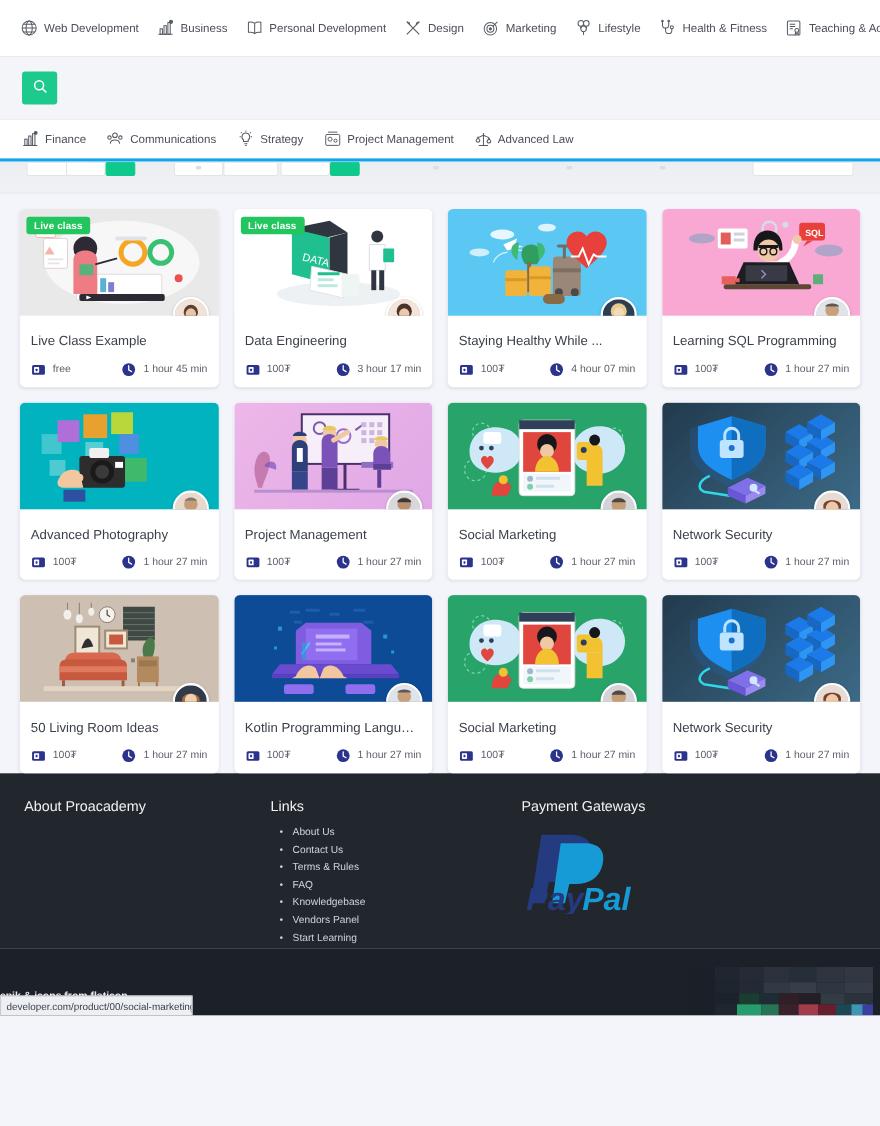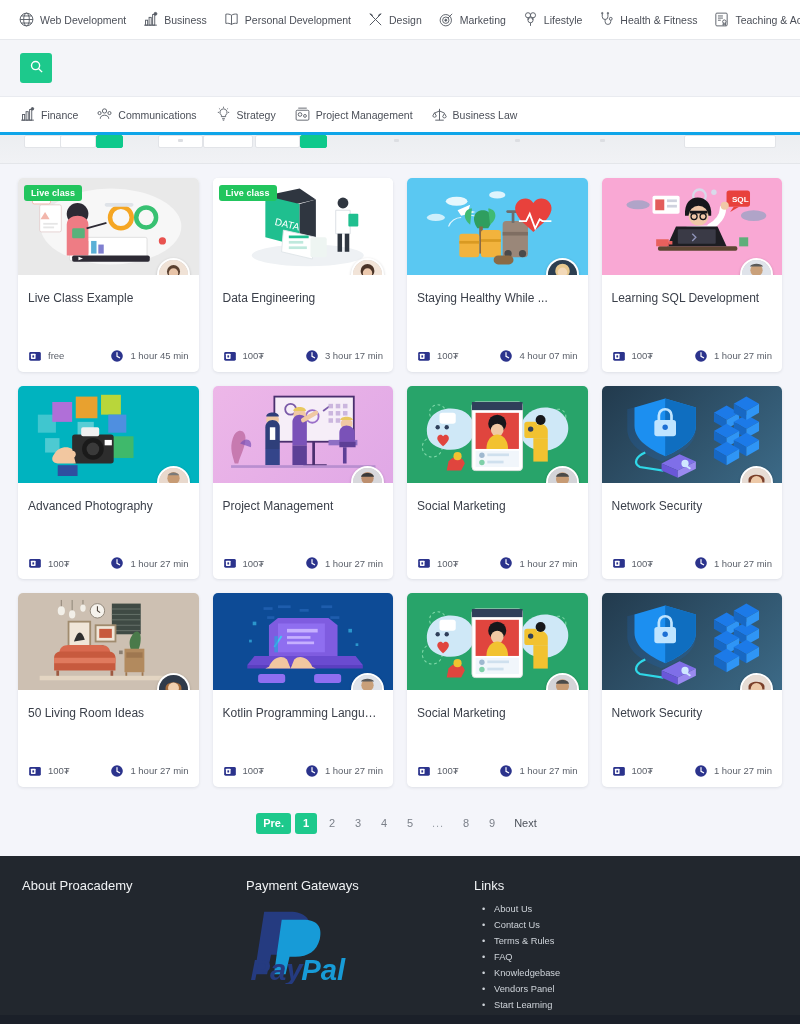--- a/index.html
+++ b/index.html
@@ -6,21 +6,21 @@
   html, body {
     width: 800px; height: 1024px;
     font-family: "Liberation Sans", sans-serif;
     background: #f5f6fa;
     overflow: hidden;
   }
   .page { width: 800px; height: 1024px; position: relative; background:#f4f5fa; }
 
   
   .topnav {
-    height: 40px; background:#fff; display:flex; align-items:center;
+    height: 52px; background:#fff; display:flex; align-items:center;
     padding-left: 10px; gap: 0px; border-bottom:1px solid #e6e8ec;
   }
   .topnav-item { display:flex; align-items:center; gap:5px; padding: 0 8px; cursor:pointer; }
   .topnav-item .lbl { font-size: 10.5px; color:#4b4f58; white-space:nowrap; }
   .ico { width:17px; height:17px; display:inline-block; flex:0 0 auto; color:#555a63; }
   .ico svg { width:100%; height:100%; display:block; }
 
   
   .searchstrip {
     height: 57px; background:#f4f5f9; display:flex; align-items:center; padding-left:20px;
@@ -66,21 +66,21 @@
   }
   .avatar {
     position:absolute; right:9px; bottom:-16px; width:33px; height:33px; border-radius:50%;
     border:2px solid #fff; z-index:5; overflow:hidden; background:#ccc;
     box-shadow:0 1px 3px rgba(0,0,0,.2);
   }
   .avatar .face { width:100%; height:100%; }
   .card-body { padding: 16px 10px 9px 10px; }
   .card-title { font-size:12px; color:#3a3f49; line-height:1.3; min-height:14px; white-space:nowrap; overflow:hidden; text-overflow:ellipsis;}
   .meta { display:flex; align-items:center; justify-content:space-between; margin-top:10px; }
-  .meta-item { display:flex; align-items:center; gap:6px;margin-top:32px; }
+  .meta-item { display:flex; align-items:center; gap:6px; }
   .meta-item .mtxt { font-size:9.5px; color:#5a5f69; }
   .micon { width:14px; height:14px; color:#2b338c; }
   .micon svg { width:100%; height:100%; display:block; }
 
   
   .pager { display:flex; justify-content:center; align-items:center; gap:4px; padding: 26px 0 22px 0; }
   .pg {
     min-width:22px; height:21px; padding: 0 7px; border-radius:3px;
     display:flex; align-items:center; justify-content:center;
     font-size:11px; color:#7a7f88; cursor:pointer;
@@ -260,21 +260,21 @@
       <span class="lbl">Project Management</span>
     </div>
     <div class="subnav-item">
       <span class="ico">
           <svg viewBox="0 0 24 24" fill="none" stroke="currentColor" stroke-width="1.3">
             <path d="M12 4v16M6 20h12"></path>
             <path d="M12 7L5 10M12 7l7 3"></path>
             <path d="M2.5 14L5 9.5 7.5 14a2.6 2.6 0 01-5 0zM16.5 15L19 10.5 21.5 15a2.6 2.6 0 01-5 0z"></path>
           </svg>
         </span>
-      <span class="lbl">Business Law</span>
+      <span class="lbl">Advanced Law</span>
     </div>
   </div>
 
   <div class="filterclip">
     <div class="fchip" style="left:24px;width:60px;"></div>
     <div class="fchip" style="left:60px;width:36px;"></div>
     <div class="fchip green" style="left:96px;width:27px;"></div>
     <div class="fchip" style="left:158px;width:45px;"></div>
     <div class="fdot" style="left:178px;"></div>
     <div class="fchip" style="left:203px;width:50px;"></div>
@@ -497,21 +497,21 @@
         <div class="avatar">
           <svg class="face" viewBox="0 0 40 40">
               <rect width="40" height="40" fill="#dfe3ea"></rect>
               <circle cx="20" cy="14" r="8.5" fill="#c9a07a"></circle>
               <path d="M11 9c2-5 16-5 18 0z" fill="#5a5a5a"></path>
               <path d="M6 40c0-8 7-12 14-12s14 4 14 12z" fill="#b35a5a"></path>
             </svg>
         </div>
       </div>
       <div class="card-body">
-        <div class="card-title">Learning SQL Development</div>
+        <div class="card-title">Learning SQL Programming</div>
         <div class="meta">
           <div class="meta-item">
             <span class="micon">
                 <svg viewBox="0 0 24 24" fill="currentColor">
                   <rect x="2" y="5" width="20" height="15" rx="2.5"></rect>
                   <rect x="5" y="8" width="8" height="9" rx="1" fill="#fff"></rect>
                   <rect x="7.5" y="10.5" width="3" height="4" rx="1" fill="currentColor"></rect>
                 </svg>
               </span>
             <span class="mtxt">100₮</span>
@@ -1059,65 +1059,53 @@
                 </svg>
               </span>
             <span class="mtxt">1 hour 27 min</span>
           </div>
         </div>
       </div>
     </div>
 
   </div>
 
-  <div class="pager">
-    <div class="pg prev">Pre.</div>
-    <div class="pg active">1</div>
-    <div class="pg">2</div>
-    <div class="pg">3</div>
-    <div class="pg">4</div>
-    <div class="pg">5</div>
-    <div class="pg dots">...</div>
-    <div class="pg">8</div>
-    <div class="pg">9</div>
-    <div class="pg next">Next</div>
-  </div>
 
   <div class="footer">
     <div class="fcols">
 
       <div>
         <div class="fh">About Proacademy</div>
+      </div>
+
+      <div>
+        <div class="fh">Links</div>
+        <ul class="flinks">
+          <li>About Us</li>
+          <li>Contact Us</li>
+          <li>Terms &amp; Rules</li>
+          <li>FAQ</li>
+          <li>Knowledgebase</li>
+          <li>Vendors Panel</li>
+          <li>Start Learning</li>
+        </ul>
       </div>
 
       <div>
         <div class="fh">Payment Gateways</div>
         <svg class="paypal" viewBox="0 0 130 80">
           <path d="M18 6h26c16 0 24 8 21 23-3 14-13 21-28 21H25l-4 20H8z" fill="#253b80"></path>
           <path d="M36 14h22c14 0 20 7 17 20-3 12-12 18-25 18H44l-4 18H28z" fill="#179bd7"></path>
           <g fill="#253b80" font-family="sans-serif" font-style="italic" font-weight="bold" font-size="30">
             <text x="4" y="76">Pay</text>
           </g>
           <g fill="#179bd7" font-family="sans-serif" font-style="italic" font-weight="bold" font-size="30">
             <text x="56" y="76">Pal</text>
           </g>
         </svg>
-      </div>
-
-      <div>
-        <div class="fh">Links</div>
-        <ul class="flinks">
-          <li>About Us</li>
-          <li>Contact Us</li>
-          <li>Terms &amp; Rules</li>
-          <li>FAQ</li>
-          <li>Knowledgebase</li>
-          <li>Vendors Panel</li>
-          <li>Start Learning</li>
-        </ul>
       </div>
 
 
     </div>
   </div>
 
   <div class="botbar">
     <div class="bot-line1">reserved.</div>
     <div class="bot-line2">from freepik &amp; icons from flaticon</div>
     <div class="status-tooltip">developer.com/product/00/social-marketing</div>

